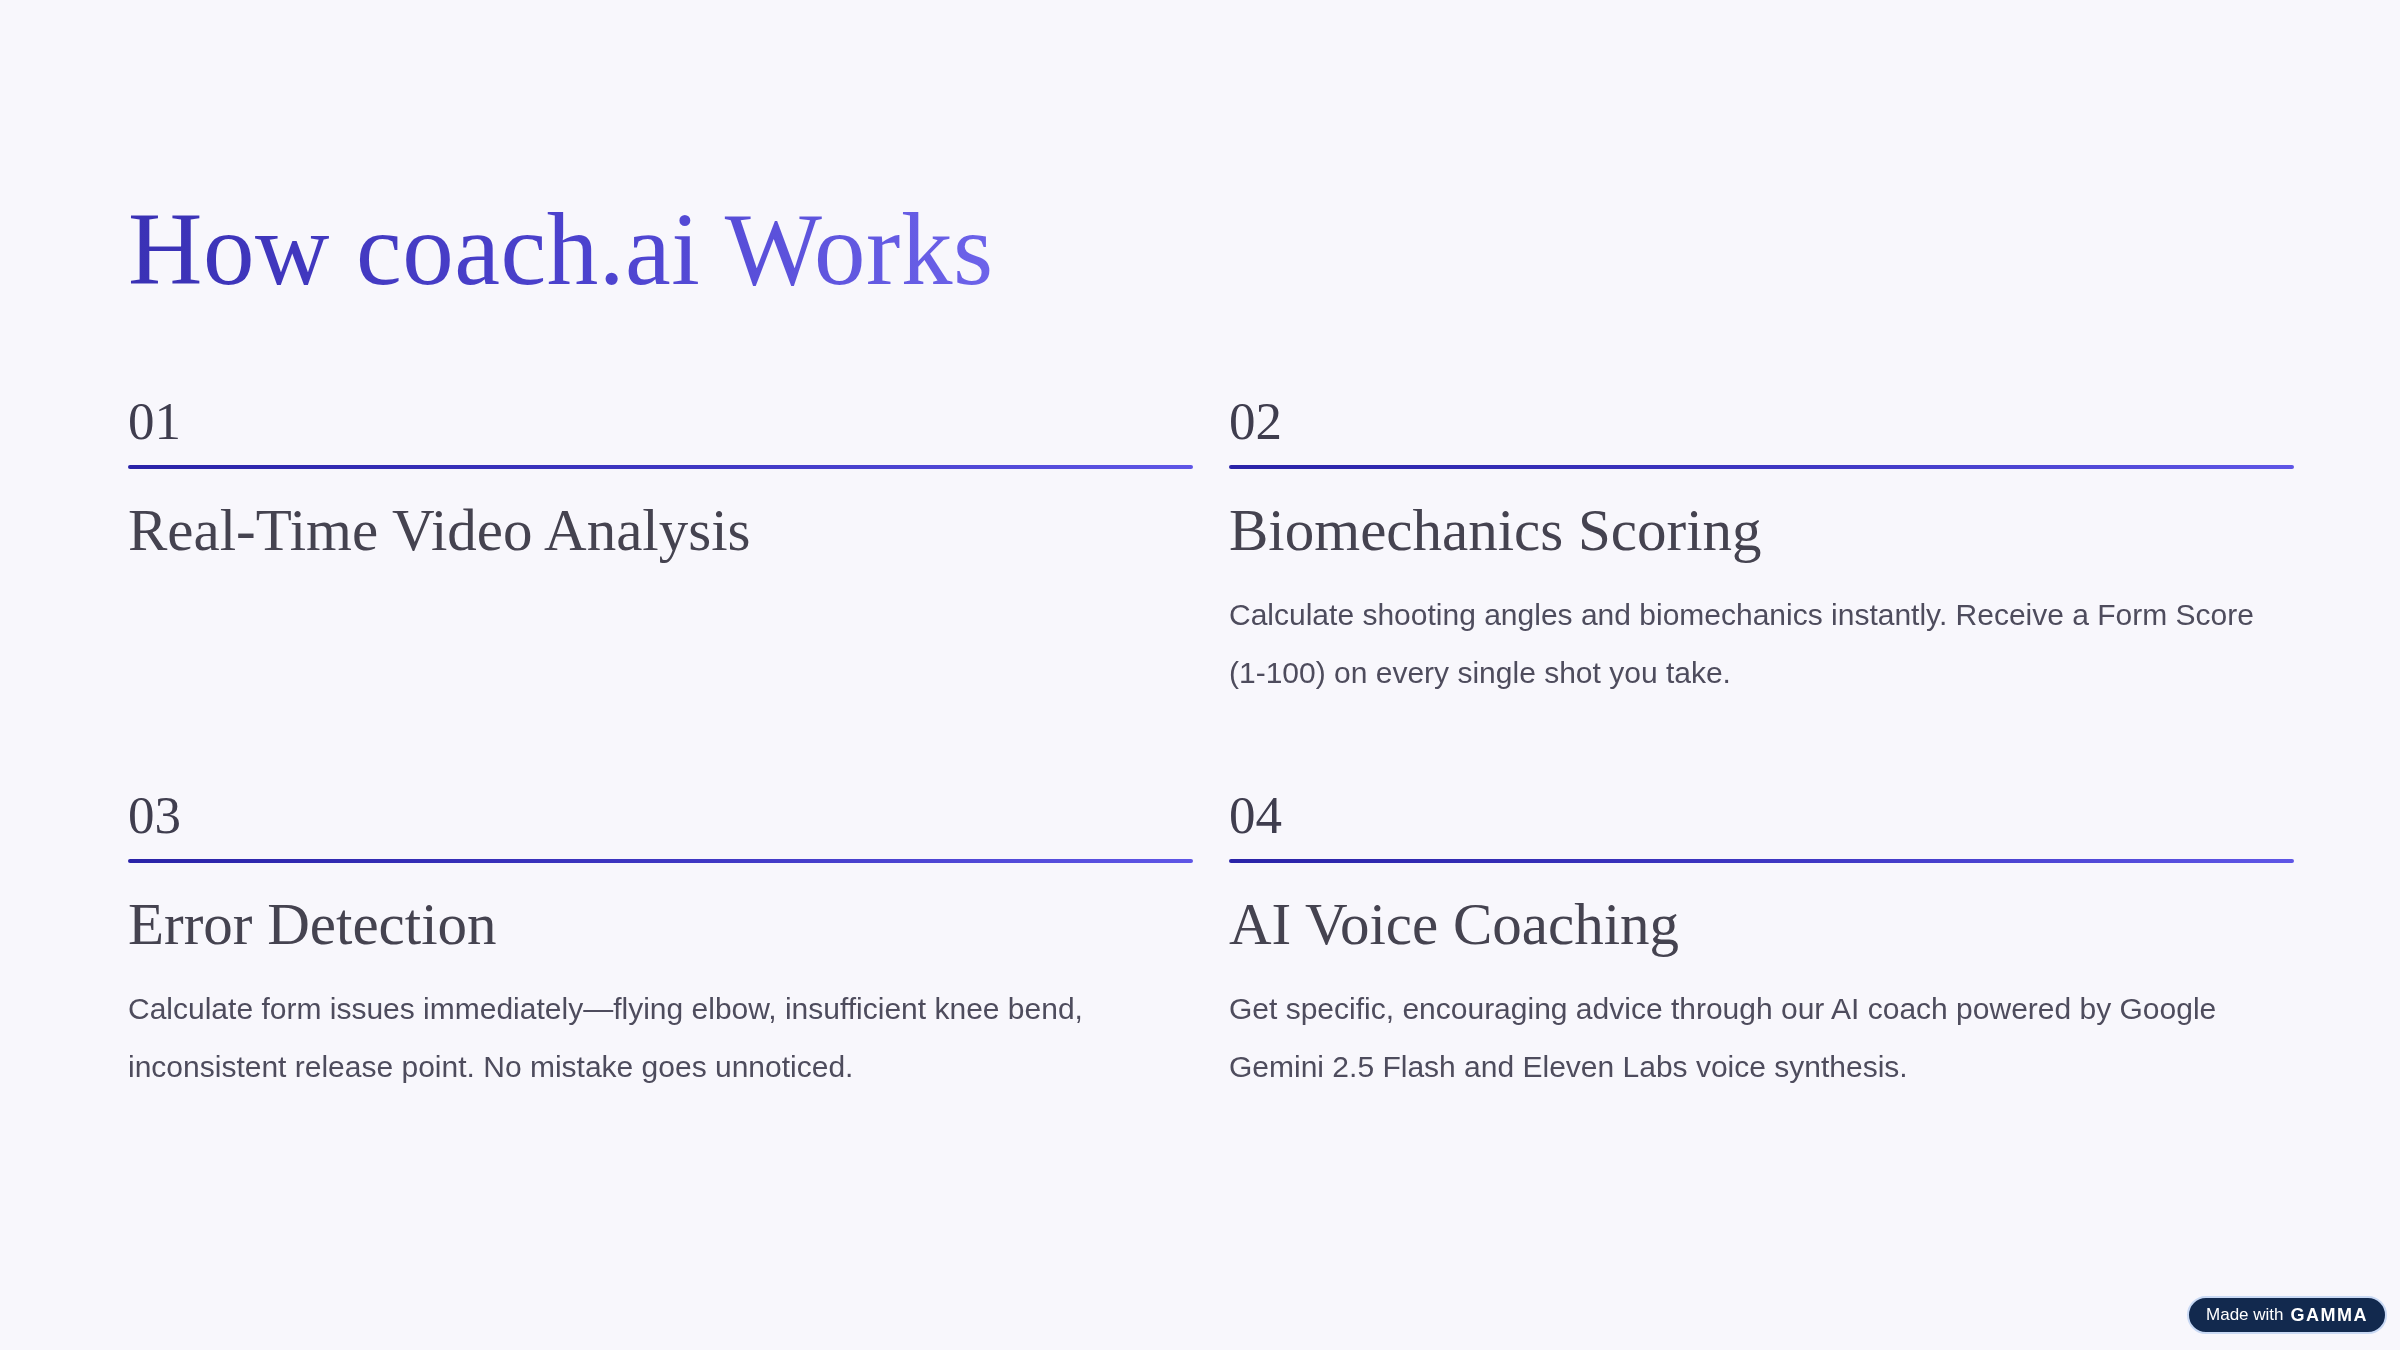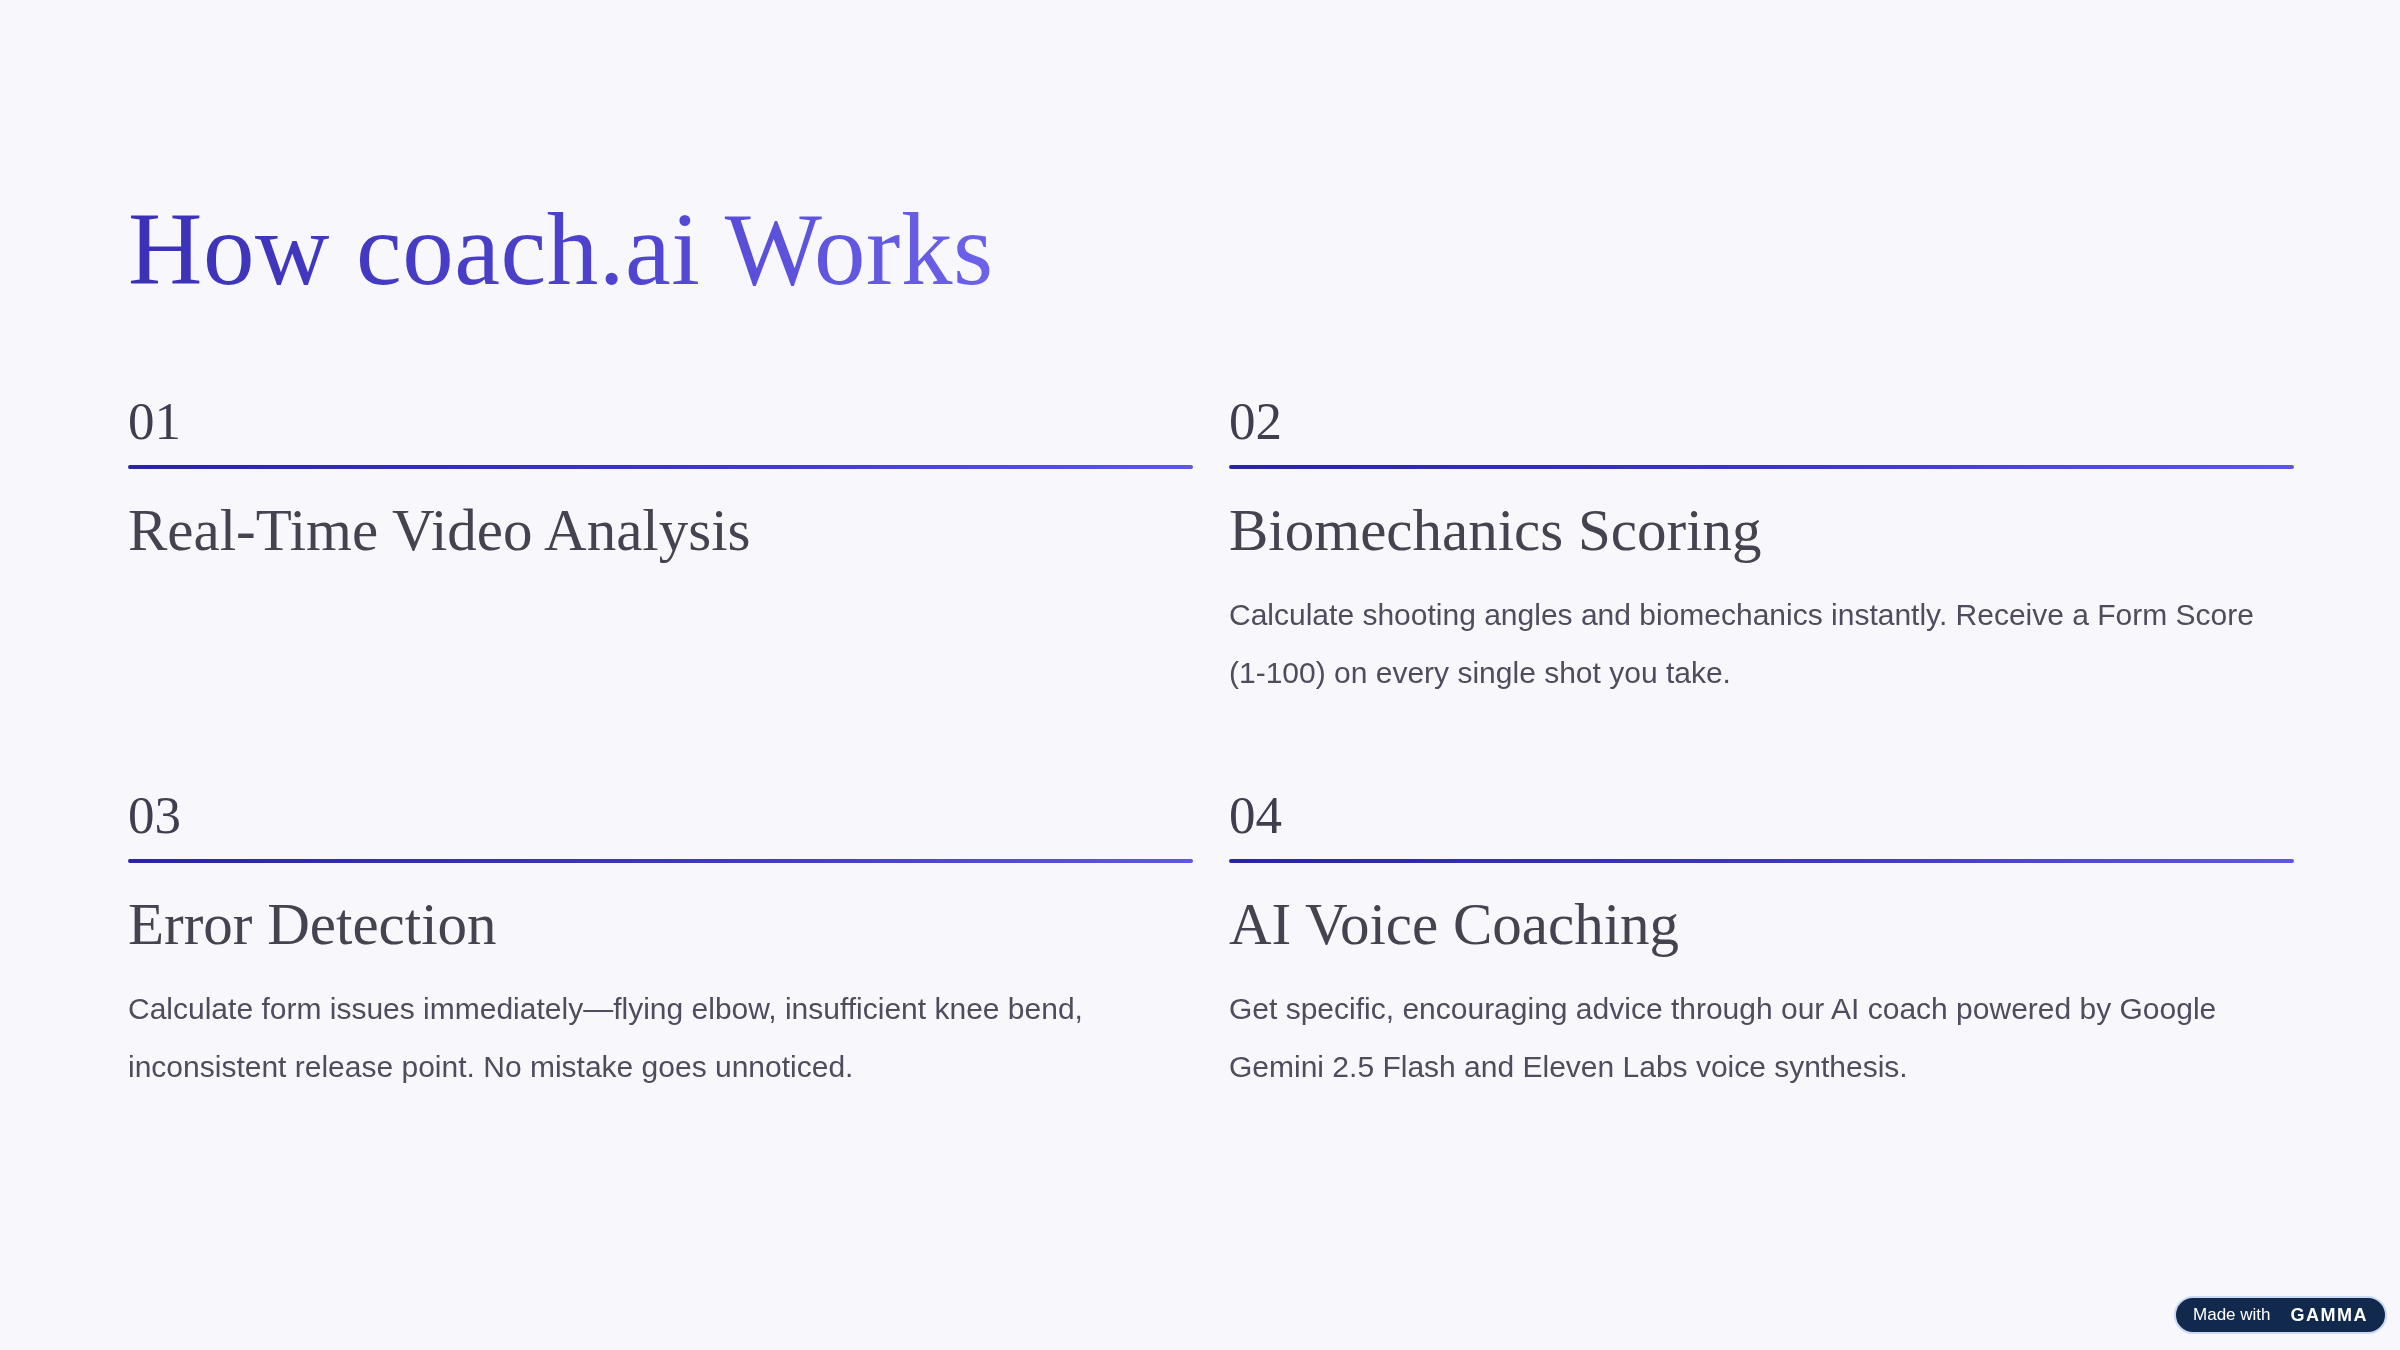--- a/index.html
+++ b/index.html
@@ -68,21 +68,21 @@
     position: absolute;
     right: 13px;
     bottom: 16px;
     height: 38px;
     padding: 0 17px;
     border-radius: 19px;
     background: #12294e;
     border: 2px solid #c9d9f4;
     display: flex;
     align-items: center;
-    gap: 20px;
+    gap: 7px;
     cursor: pointer;
   }
   .gamma-badge .badge-label {
     color: #ffffff;
     font-size: 17px;
     font-weight: 400;
     white-space: nowrap;
   }
   .gamma-badge .badge-brand {
     color: #ffffff;

